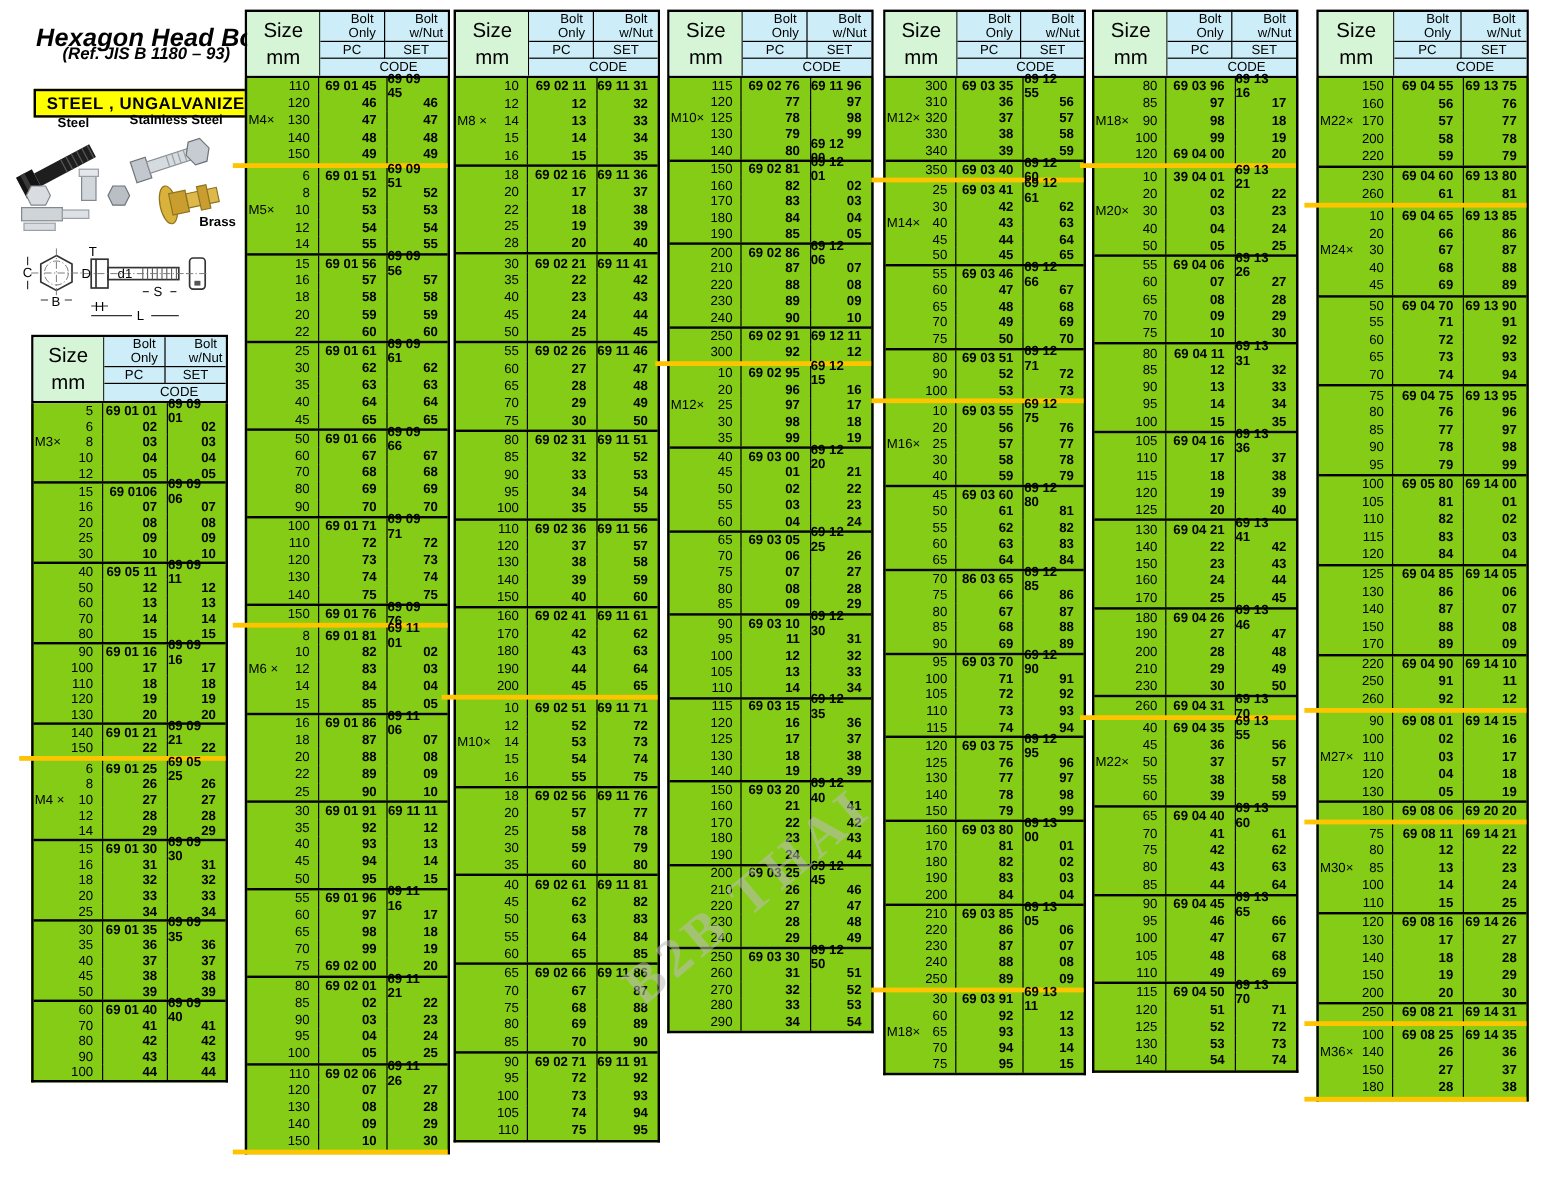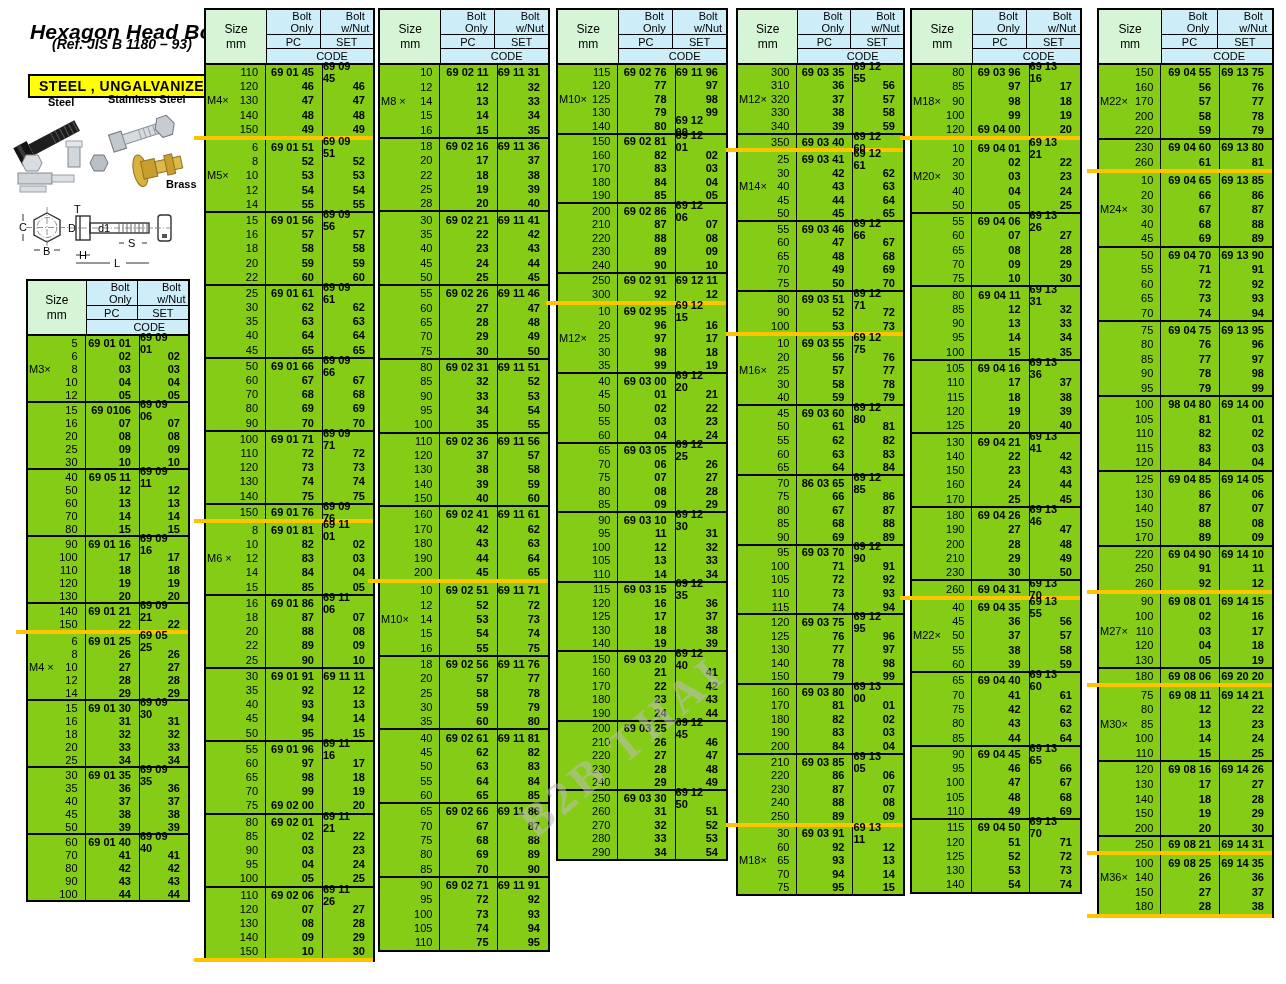--- a/index.html
+++ b/index.html
@@ -16,21 +16,21 @@
   
   .watermark{position:absolute;left:492px;top:636px;width:260px;height:220px;display:flex;
              align-items:center;justify-content:center;transform:rotate(-40deg);
              font-family:"Liberation Serif", serif;font-weight:bold;font-size:46px;
              color:#bdbdbd;opacity:.55;letter-spacing:5px;pointer-events:none;white-space:nowrap;}
   
   .tbl{position:absolute;font-size:11px;}
   .thead{display:flex;border:2px solid #000;border-bottom:2px solid #000;height:57px;box-sizing:border-box;}
   .h-size{width:36%;background:var(--header-green,#d6f5d6);border-right:1px solid #000;
           display:flex;align-items:center;justify-content:center;text-align:center;
-          white-space:pre-line;font-size:12px;line-height:1.25;}
+          white-space:pre-line;font-size:17px;line-height:1.25;}
   .h-right{flex:1;display:flex;flex-direction:column;background:var(--header-cyan,#cdeef8);}
   .h-row1{flex:1;display:flex;}
   .h-row1 > div{flex:1;display:flex;align-items:center;justify-content:center;text-align:center;
                 white-space:pre-line;line-height:1.1;border-bottom:1px solid #000;padding-left:17px;}
   .h-row1 > div:first-child{border-right:1px solid #000;}
   .h-row2{display:flex;height:14px;}
   .h-row2 > div{flex:1;display:flex;align-items:center;justify-content:center;border-bottom:1px solid #000;}
   .h-row2 > div:first-child{border-right:1px solid #000;}
   .h-code{height:14px;display:flex;align-items:center;justify-content:center;padding-left:24px;}
   .tbody{border:2px solid #000;border-top:none;box-sizing:border-box;background:#84cc16;}
@@ -2687,21 +2687,21 @@
               <div class="c-set">20</div>
             </div>
           </div>
           <div class="ydiv"></div>
           <div class="tgroup nt">
             <div class="trow">
               <div class="c-size">
                 <div class="mlabel"></div>
                 <div class="sval">10</div>
               </div>
-              <div class="c-pc">69 04 01</div>
+              <div class="c-pc">39 04 01</div>
               <div class="c-set">69 13 21</div>
             </div>
             <div class="trow">
               <div class="c-size">
                 <div class="mlabel"></div>
                 <div class="sval">20</div>
               </div>
               <div class="c-pc">02</div>
               <div class="c-set">22</div>
             </div>
@@ -3326,21 +3326,21 @@
               <div class="c-pc">79</div>
               <div class="c-set">99</div>
             </div>
           </div>
           <div class="tgroup">
             <div class="trow">
               <div class="c-size">
                 <div class="mlabel"></div>
                 <div class="sval">100</div>
               </div>
-              <div class="c-pc">98 04 80</div>
+              <div class="c-pc">69 05 80</div>
               <div class="c-set">69 14 00</div>
             </div>
             <div class="trow">
               <div class="c-size">
                 <div class="mlabel"></div>
                 <div class="sval">105</div>
               </div>
               <div class="c-pc">81</div>
               <div class="c-set">01</div>
             </div>

